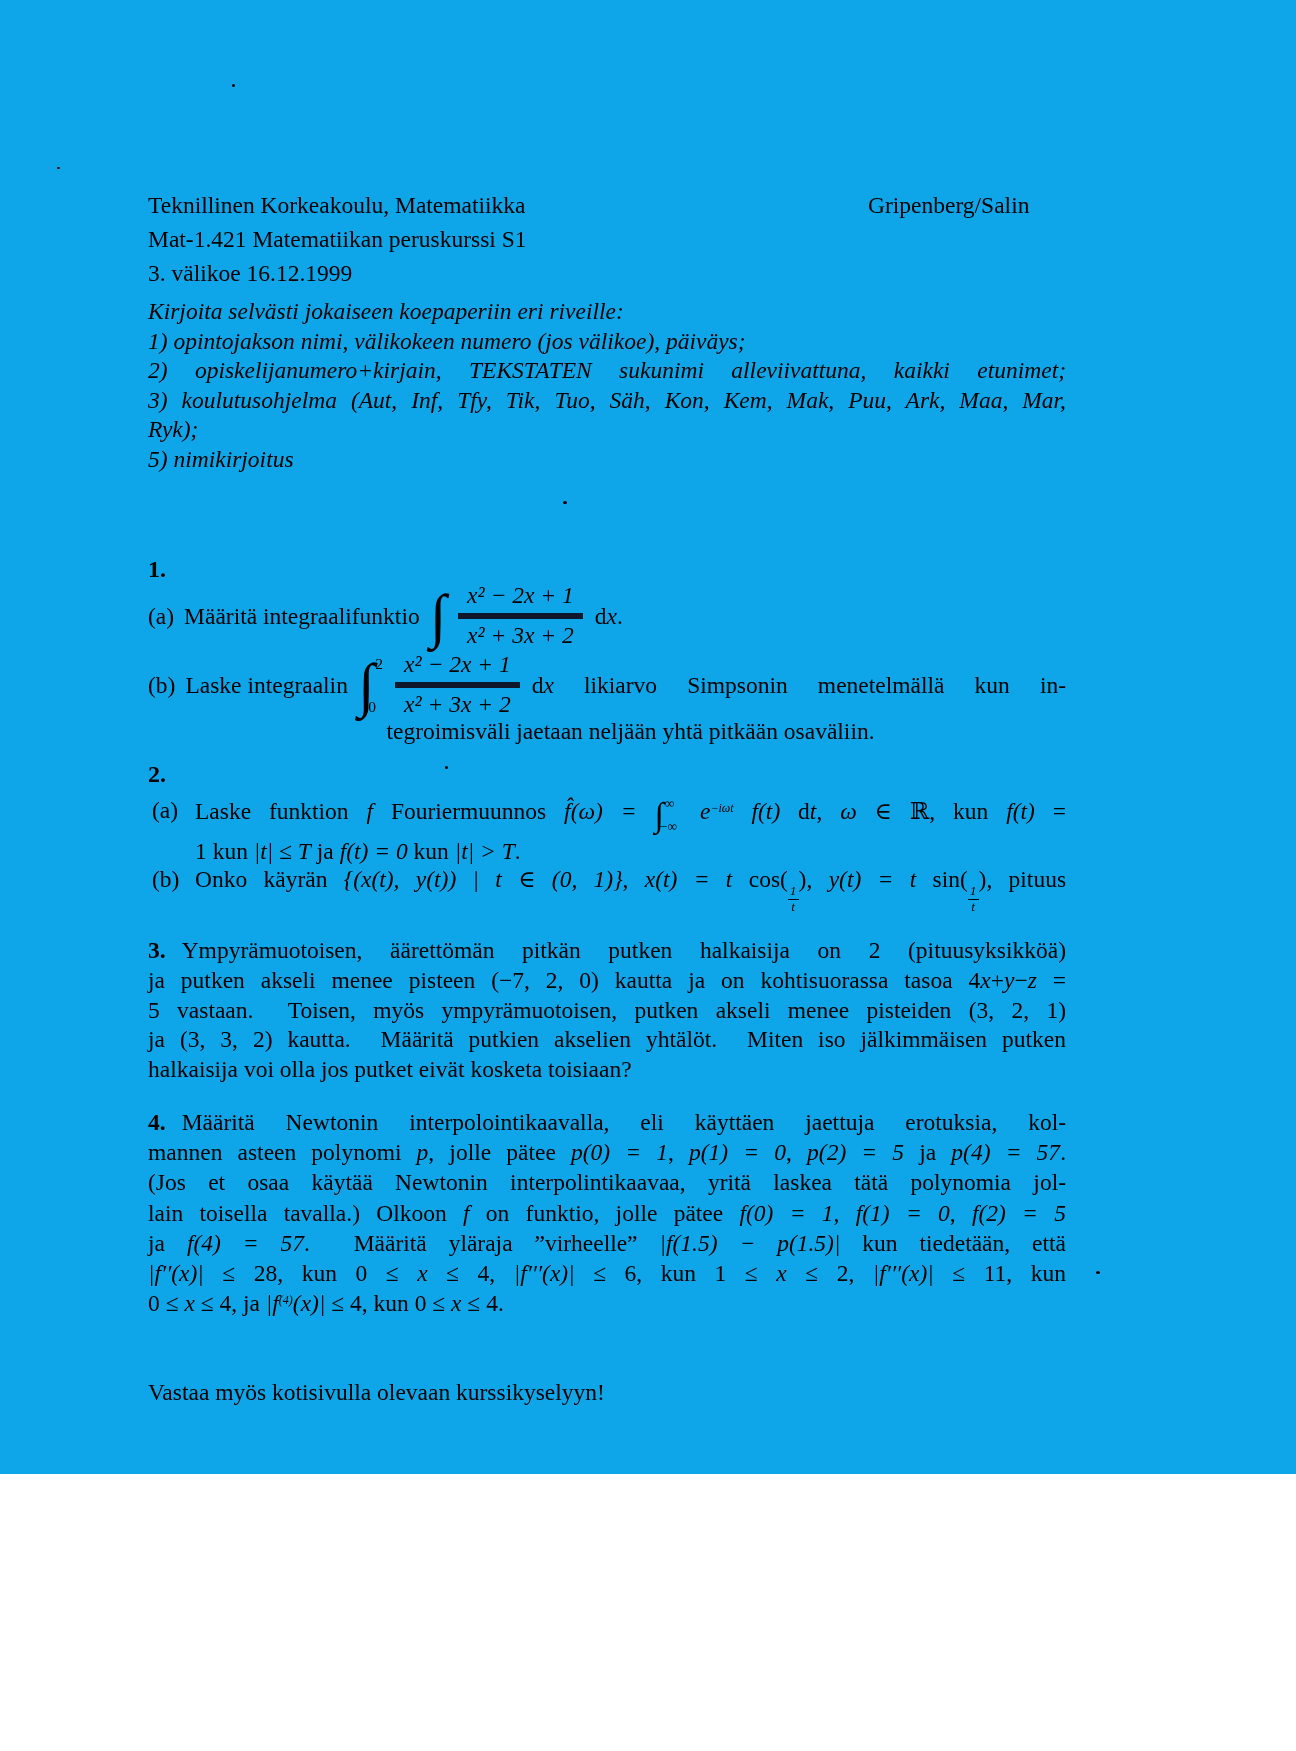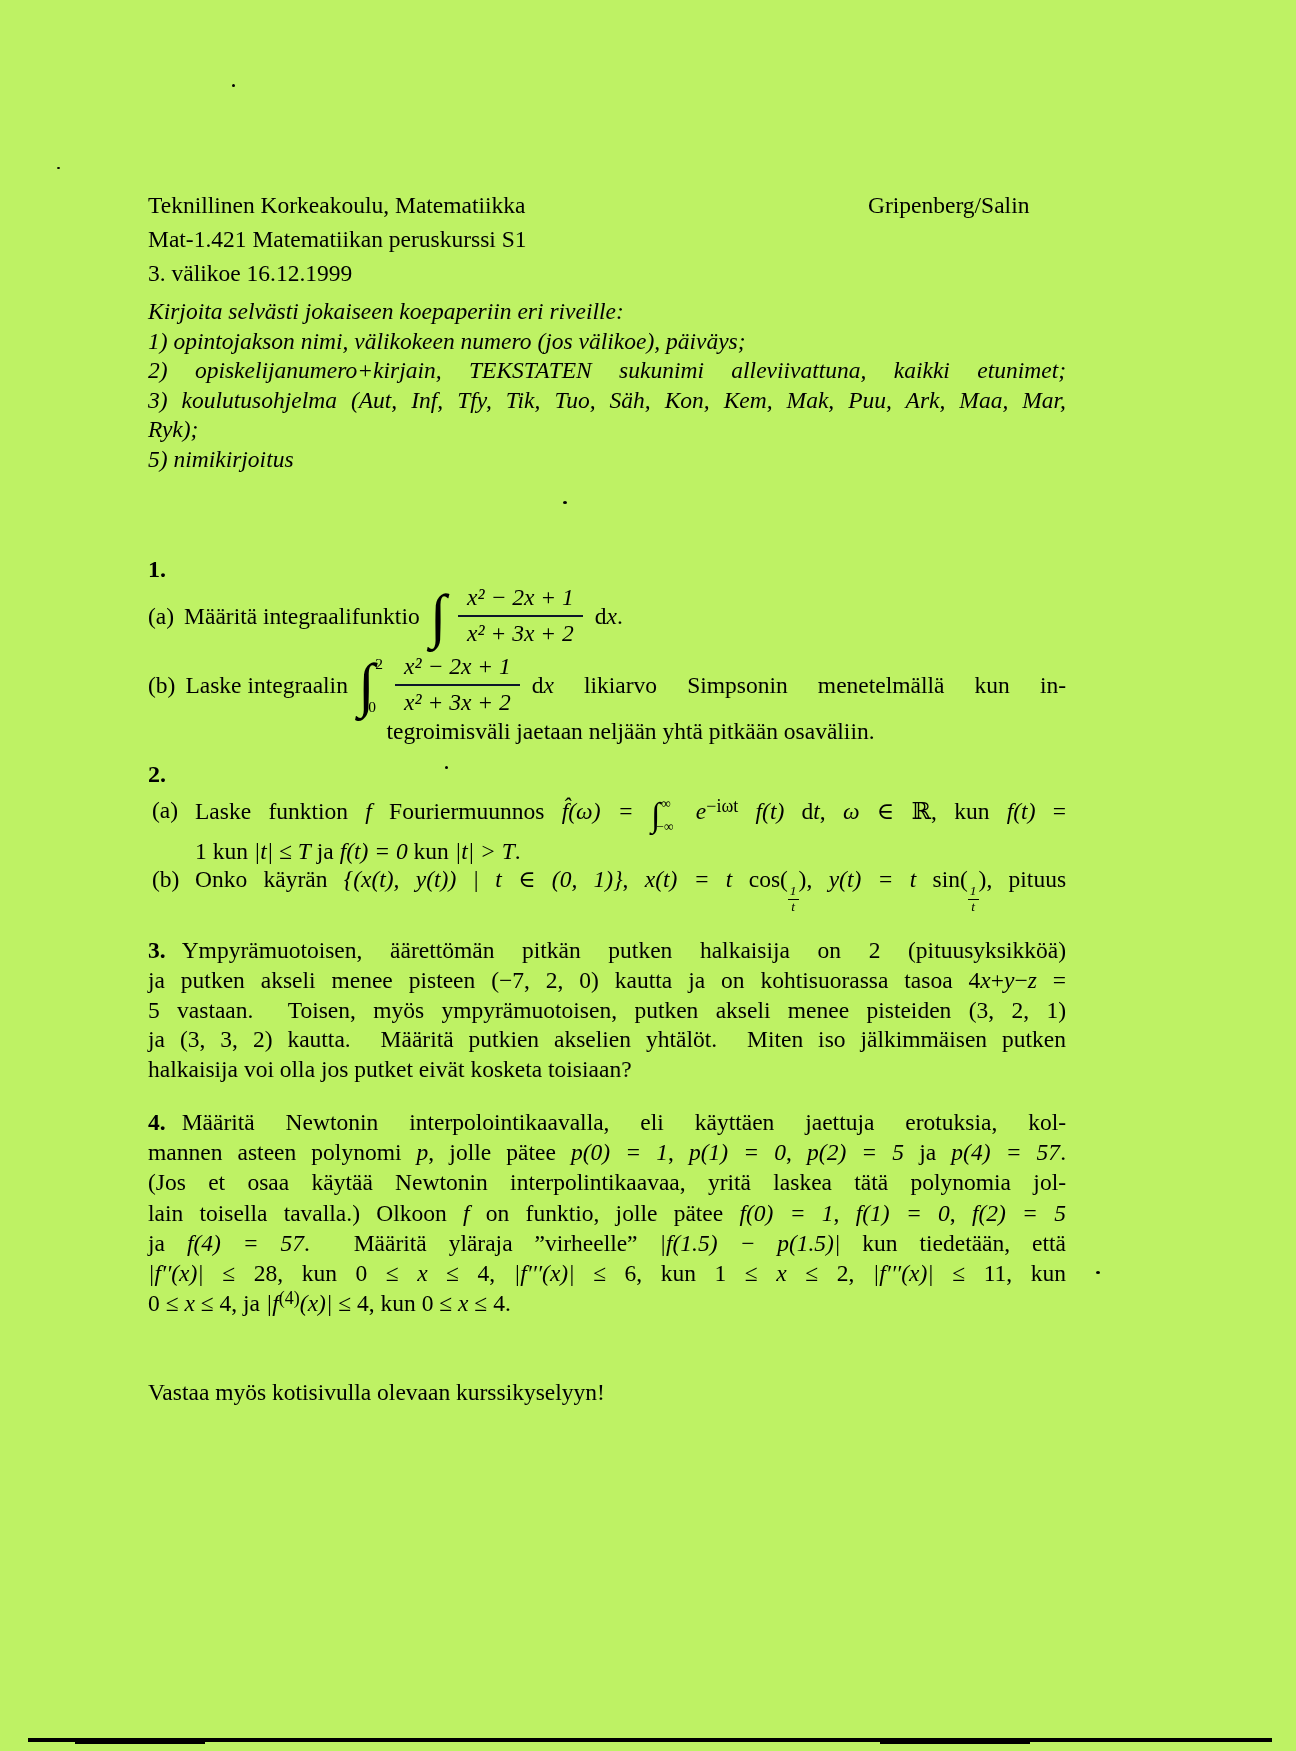--- a/index.html
+++ b/index.html
@@ -1,17 +1,17 @@
 <!DOCTYPE html>
 <html><head>
 <meta charset="utf-8">
 <style>
   html,body { margin:0; padding:0; background:#ffffff; }
   .page {
-    position:relative; width:1296px; height:1751px; background:#bef264;
+    position:relative; width:1296px; height:1474px; background:#0ea5e9;
     font-family:"Liberation Serif","DejaVu Serif",serif; color:#000;
     font-size:23.5px; overflow:hidden;
   }
   .hdr-left { position:absolute; left:148px; top:188px; line-height:34px; }
   .hdr-right { position:absolute; left:868px; top:188px; line-height:34px; }
   .instructions { position:absolute; left:148px; top:297px; width:918px;
     font-style:italic; line-height:29.6px; }
   .pnum { position:absolute; left:148px; font-weight:bold; font-size:24px; }
   #p1num { top:556px; }
   #p2num { top:761px; }
@@ -31,25 +31,25 @@
   #p2b { top:863px; } #p2b .tline { line-height:33.5px; }
   .para { position:absolute; left:148px; width:918px; }
   #p3 { top:936px; } #p3 .tline { line-height:29.8px; }
   #p4 { top:1100px;margin-top:7px; } #p4 .tline { line-height:30.2px; }
   .footer { position:absolute; left:148px; top:1377px; line-height:30px; }
   .tline { white-space:pre-wrap; }
   .tline.jl { text-align:justify; text-align-last:justify; }
   .mi { font-style:italic; }
   .bnum { font-weight:bold; }
   .gap { display:inline-block; }
-  sup.msup { font-size:18px; line-height:0; vertical-align:7px; }
+  sup.msup { font-size:12px; font-style:italic; line-height:0; vertical-align:7px; }
   
   .dfrac { display:inline-flex; flex-direction:column; align-items:center;
     text-align:center; font-style:italic; line-height:1.1; margin:0 2px; }
-  .dfrac .num { padding:0 9px 4px; border-bottom:2px solid #0f172a; }
+  .dfrac .num { padding:0 9px 4px; border-bottom:6px solid #0f172a; }
   .dfrac .den { padding:4px 9px 0; }
   
   .bigint { display:inline-flex; align-items:center; }
   .int-glyph { font-size:60px; line-height:1; }
   .int-bounds { display:inline-flex; flex-direction:column; justify-content:space-between;
     height:58px; font-size:15.5px; line-height:1; margin-left:1px; }
   .int-dn { transform:translateX(-7px); }
   
   .intlim { display:inline-flex; align-items:center; vertical-align:-7px; }
   .il-sign { font-size:34px; line-height:1; }

